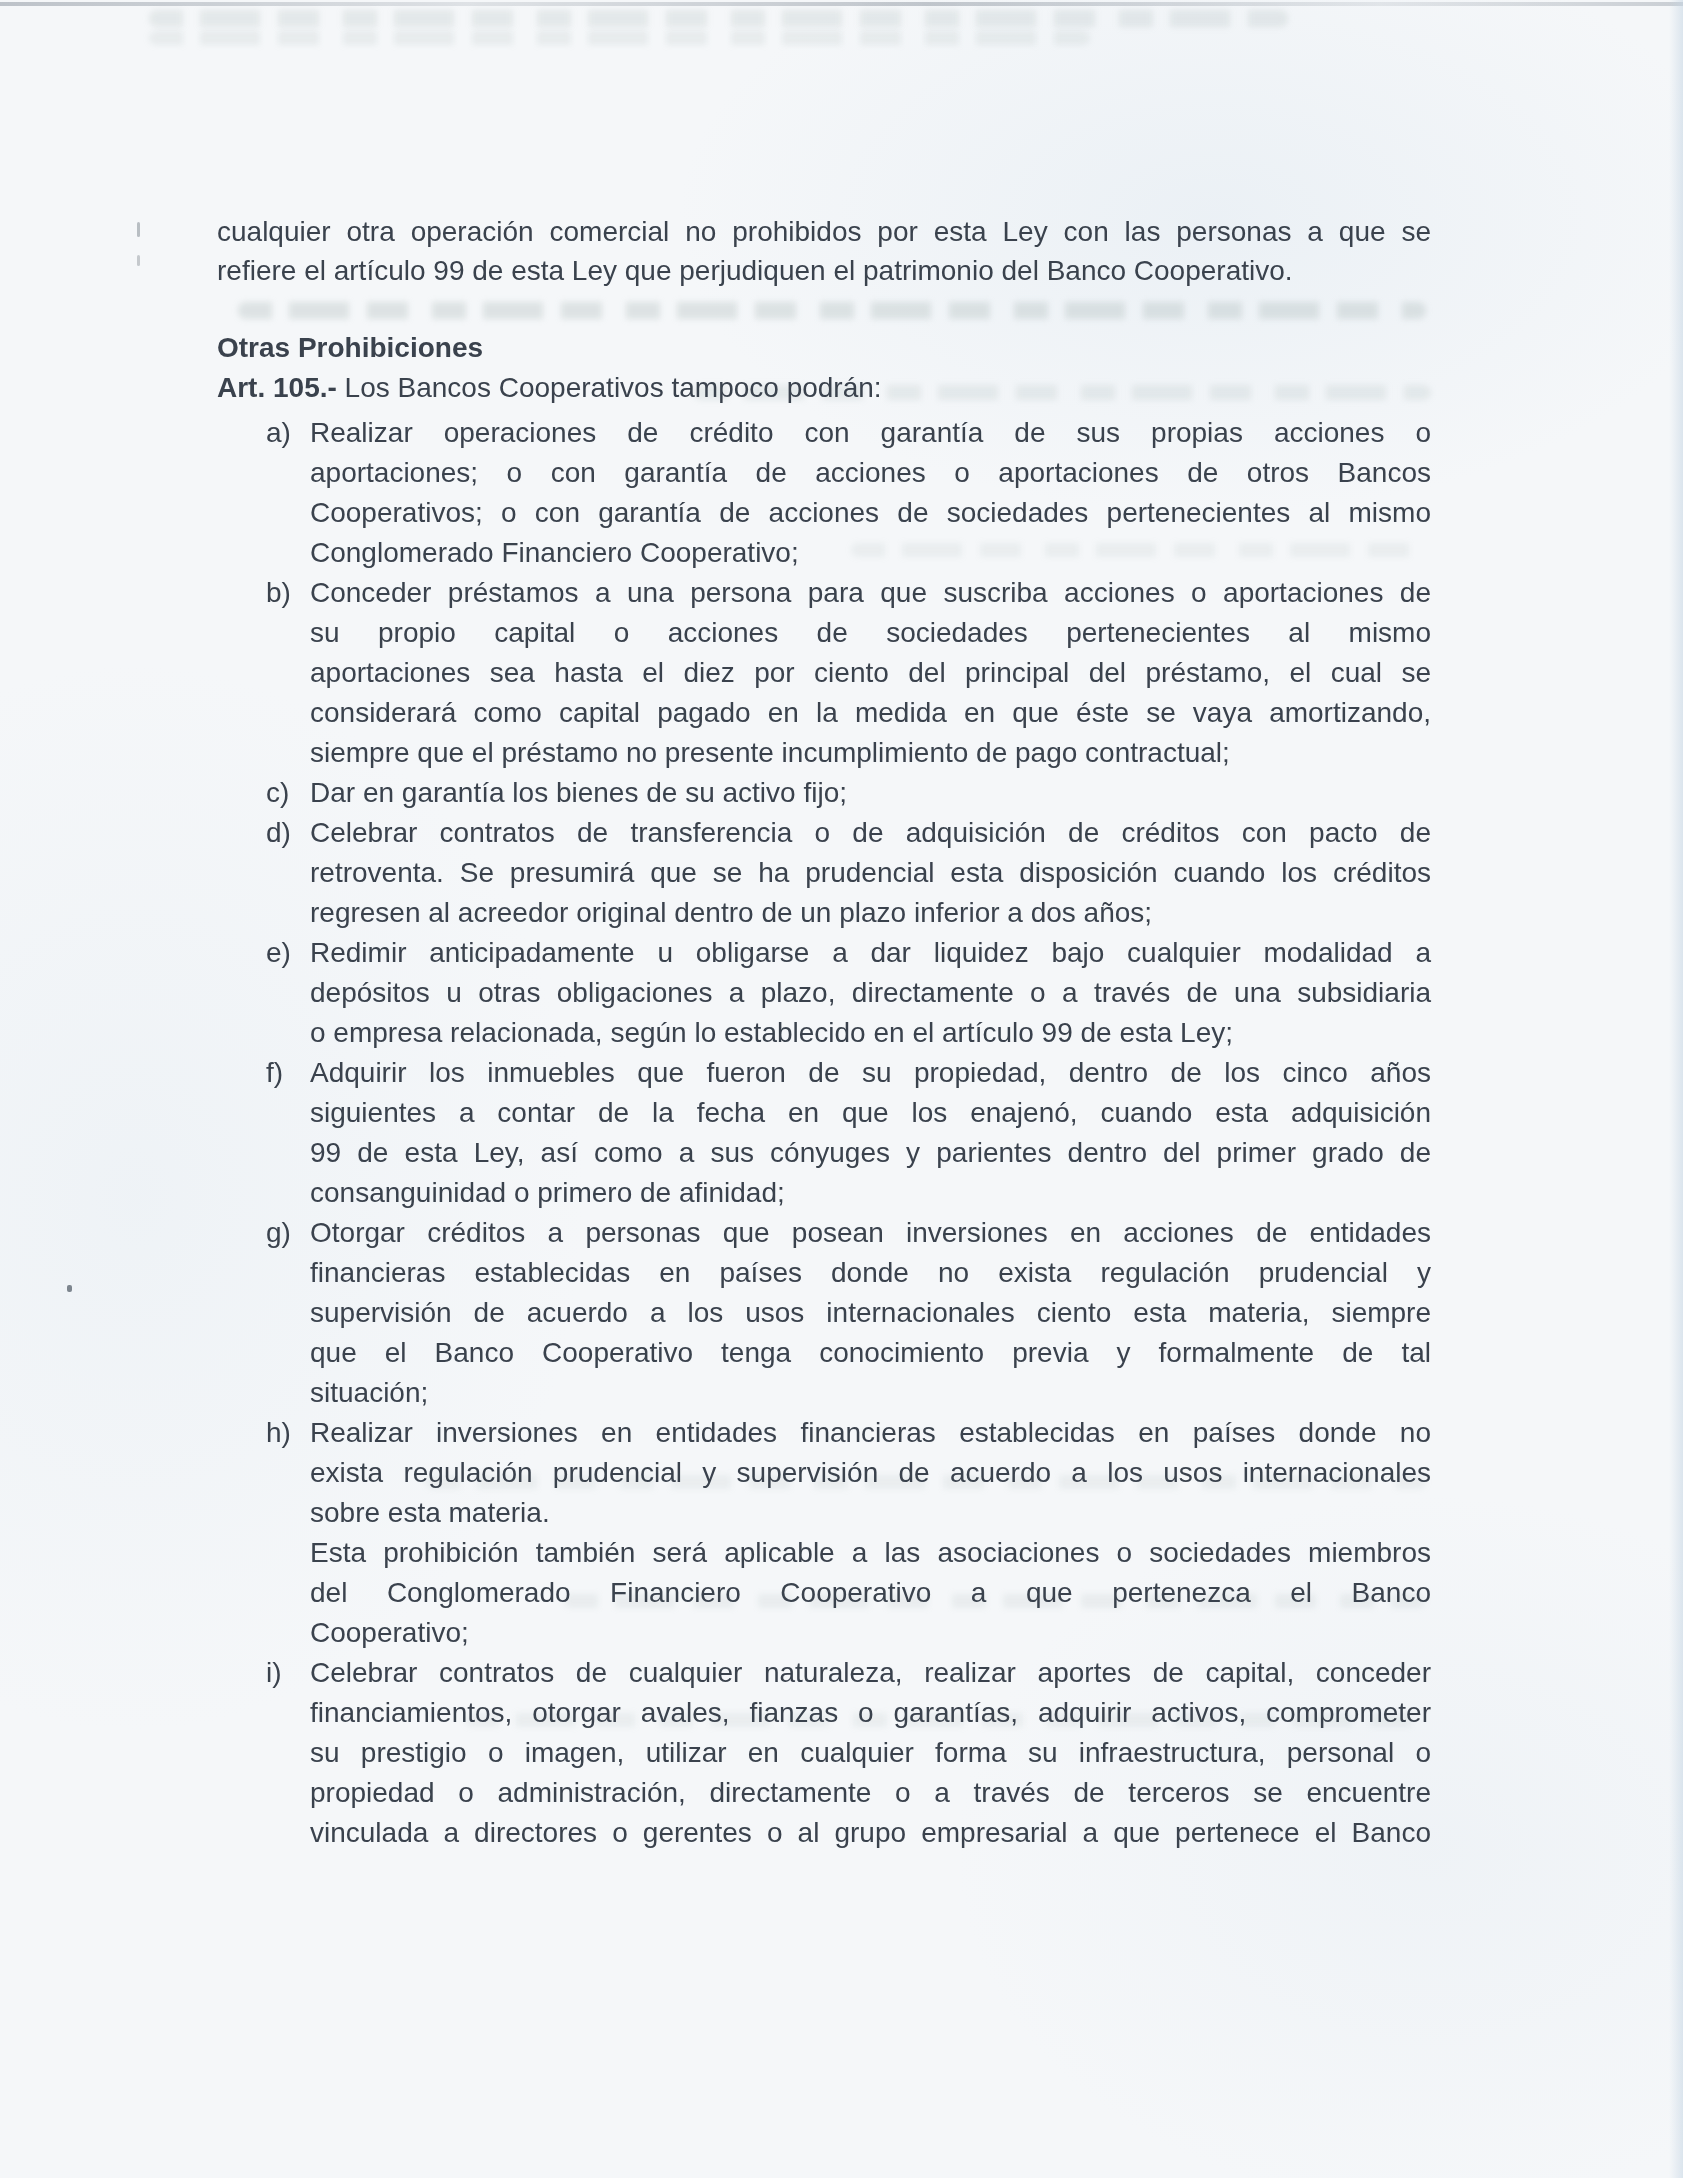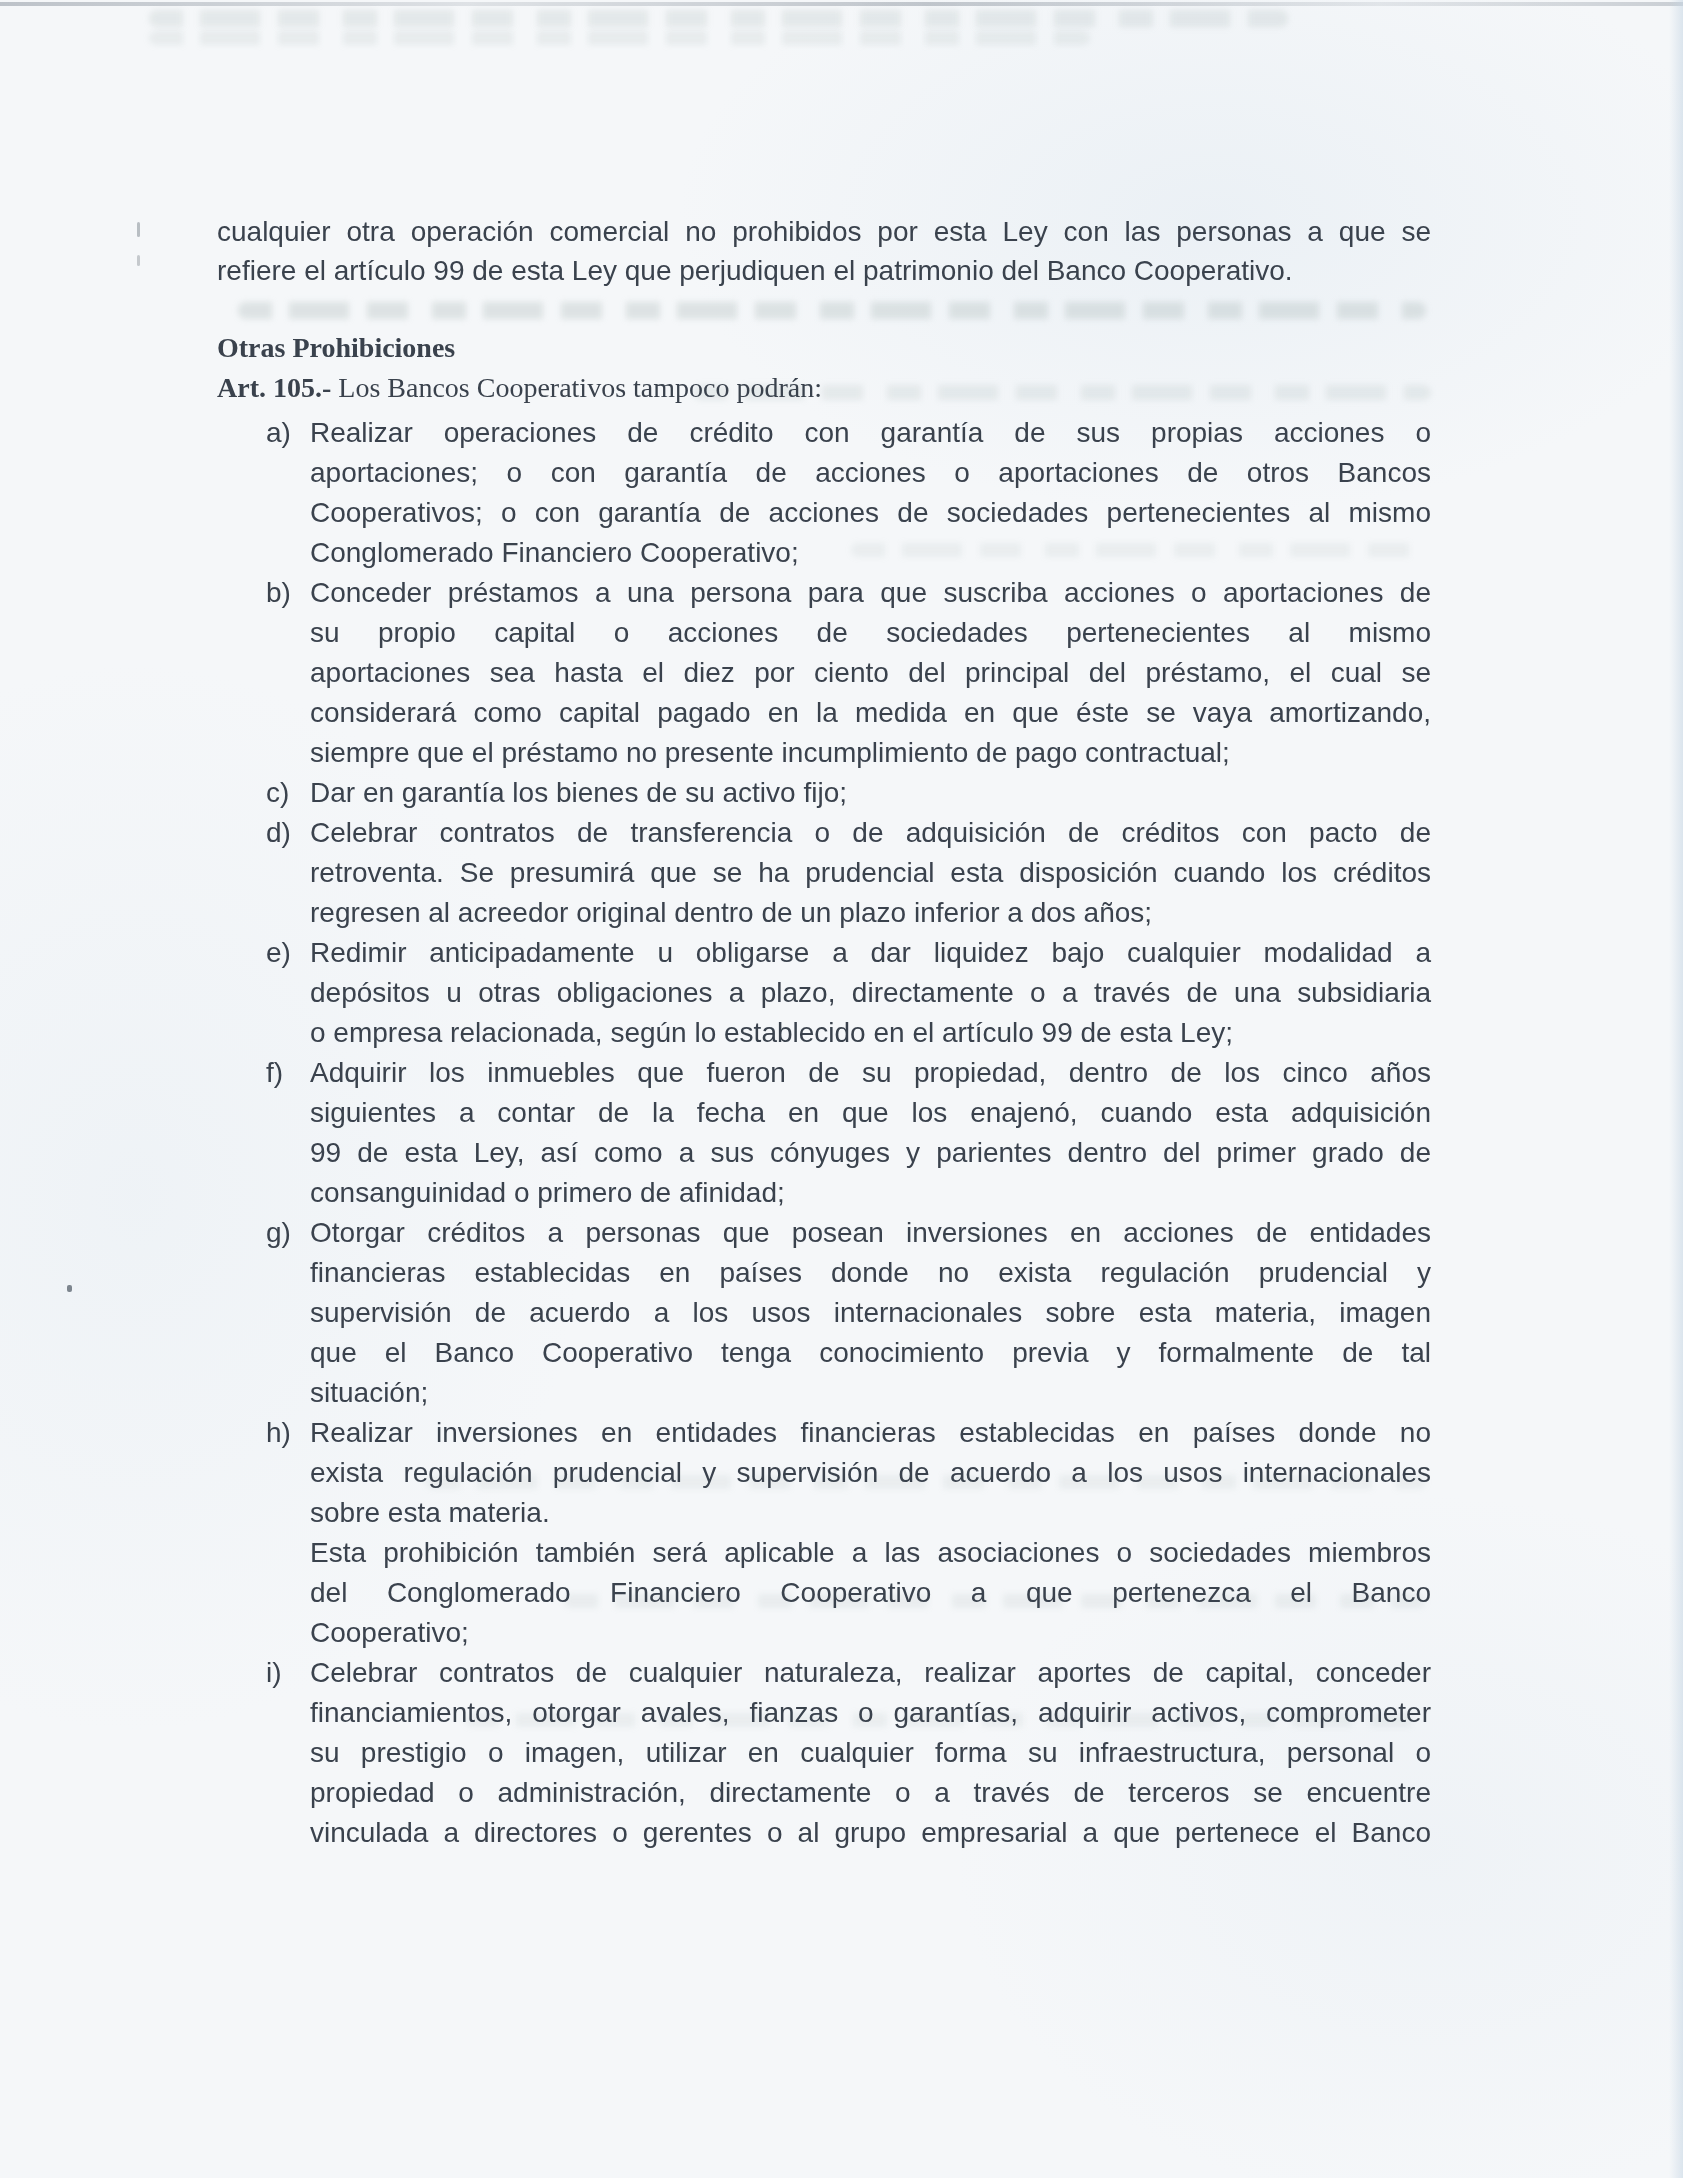--- a/index.html
+++ b/index.html
@@ -36,21 +36,21 @@
       rgba(138,158,155,var(--a)) 0px,  rgba(138,158,155,var(--a)) 34px,
       transparent 34px, transparent 51px,
       rgba(138,158,155,var(--a)) 51px, rgba(138,158,155,var(--a)) 111px,
       transparent 111px, transparent 129px,
       rgba(138,158,155,var(--a)) 129px, rgba(138,158,155,var(--a)) 170px,
       transparent 170px, transparent 194px);
   }
   
   .textcol{position:absolute;left:217px;width:1214px;color:#3a424d;}
   .intro{top:212px;font-size:28px;line-height:39px;}
-  .headings{top:328px;font-size:28px;line-height:40px;font-family:Liberation Serif, serif;}
+  .headings{top:328px;font-size:28px;line-height:40px;}
   .bold{font-weight:700;}
   .list{top:413px;font-size:28px;line-height:40px;}
   .item{position:relative;padding-left:93px;}
   .item .label{position:absolute;left:49px;top:0;}
   .line{text-align:justify;text-align-last:justify;}
   .line.short{text-align-last:left;}
 </style>
 </head>
 <body>
 
@@ -117,21 +117,21 @@
         <span class="label">f)</span>
         <div class="line">Adquirir los inmuebles que fueron de su propiedad, dentro de los cinco años</div>
         <div class="line">siguientes a contar de la fecha en que los enajenó, cuando esta adquisición</div>
         <div class="line">99 de esta Ley, así como a sus cónyuges y parientes dentro del primer grado de</div>
         <div class="line short">consanguinidad o primero de afinidad;</div>
       </div>
       <div class="item">
         <span class="label">g)</span>
         <div class="line">Otorgar créditos a personas que posean inversiones en acciones de entidades</div>
         <div class="line">financieras establecidas en países donde no exista regulación prudencial y</div>
-        <div class="line">supervisión de acuerdo a los usos internacionales sobre esta materia, imagen</div>
+        <div class="line">supervisión de acuerdo a los usos internacionales ciento esta materia, siempre</div>
         <div class="line">que el Banco Cooperativo tenga conocimiento previa y formalmente de tal</div>
         <div class="line short">situación;</div>
       </div>
       <div class="item">
         <span class="label">h)</span>
         <div class="line">Realizar inversiones en entidades financieras establecidas en países donde no</div>
         <div class="line">exista regulación prudencial y supervisión de acuerdo a los usos internacionales</div>
         <div class="line short">sobre esta materia.</div>
         <div class="line">Esta prohibición también será aplicable a las asociaciones o sociedades miembros</div>
         <div class="line">del Conglomerado Financiero Cooperativo a que pertenezca el Banco</div>

